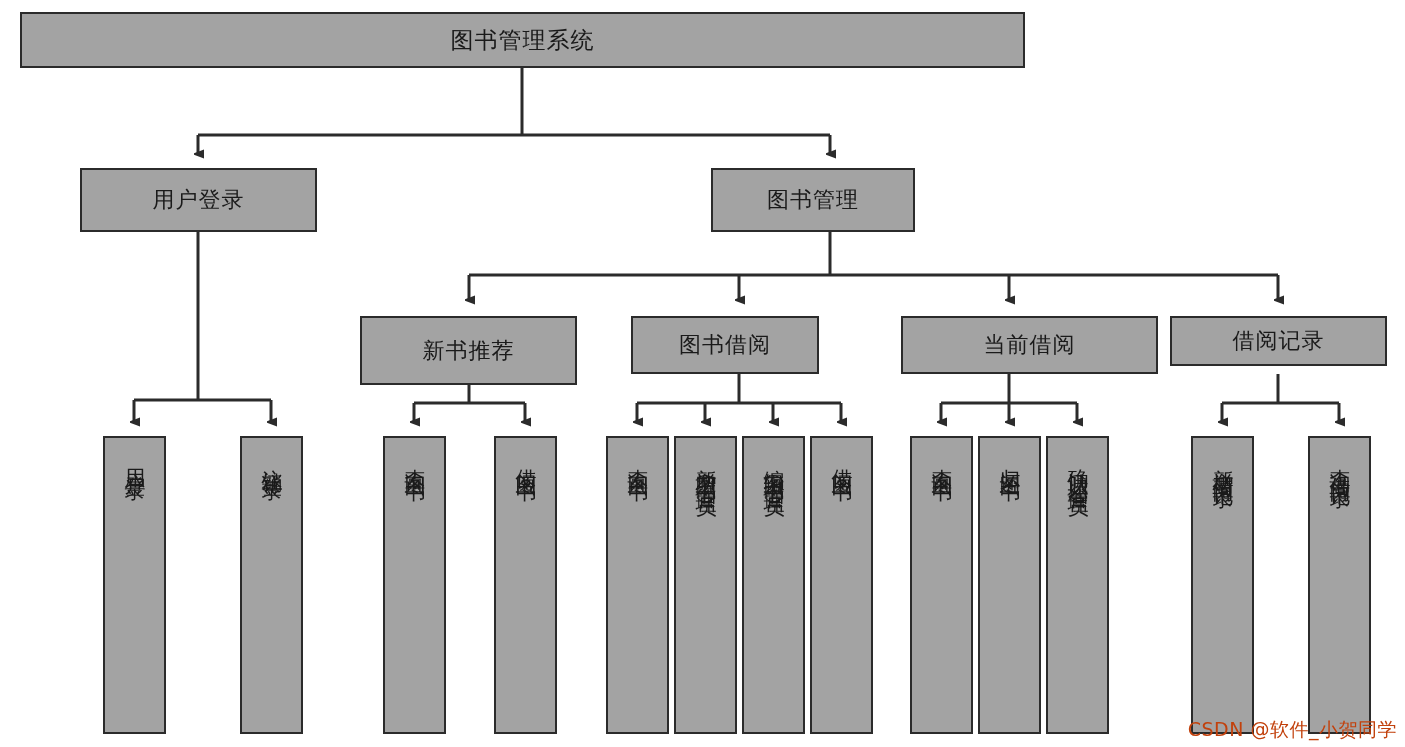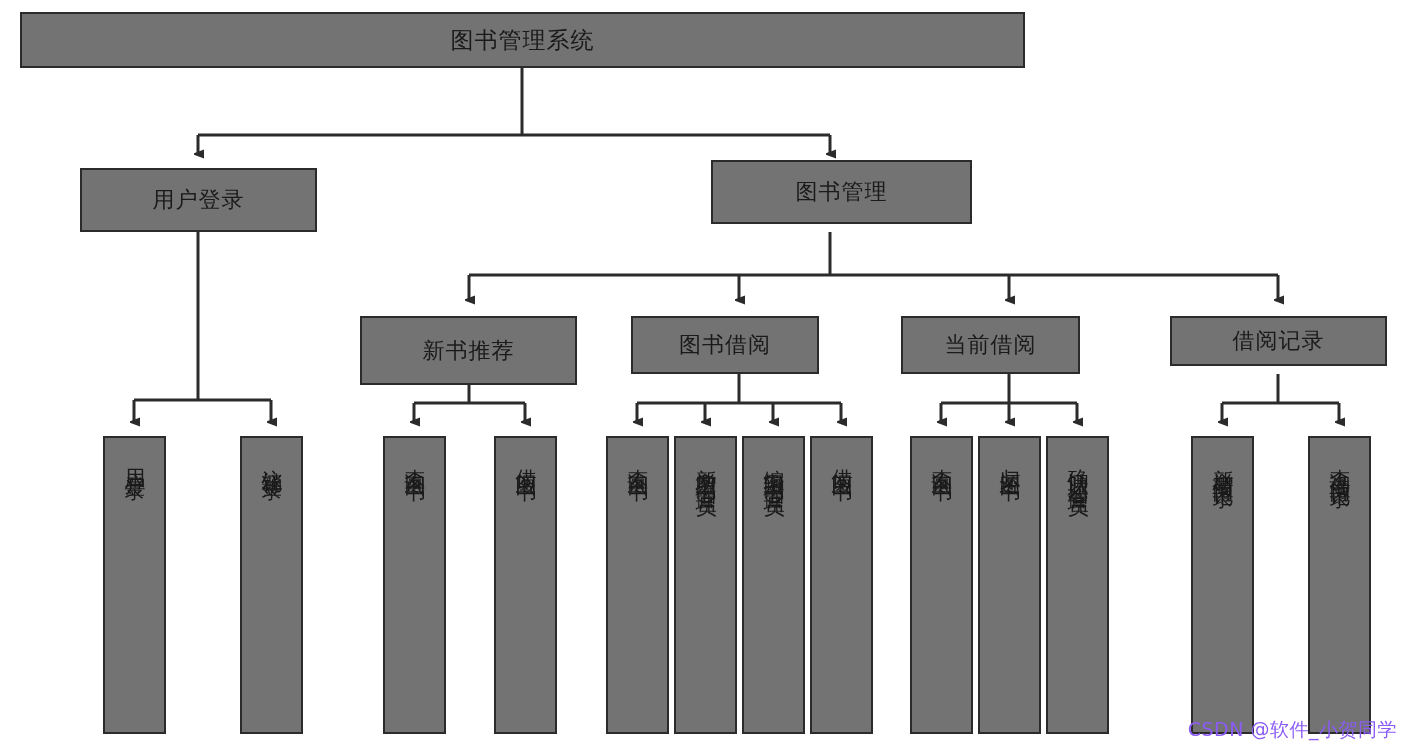--- a/index.html
+++ b/index.html
@@ -23,21 +23,21 @@
     position: absolute;
     left: 0;
     top: 0;
     width: 1405px;
     height: 747px;
     pointer-events: none;
   }
   .node {
     position: absolute;
     box-sizing: border-box;
-    background: #737373;
+    background: #a3a3a3;
     border: 2.5px solid #2b2b2b;
     display: flex;
     align-items: center;
     justify-content: center;
     z-index: 2;
   }
   .node .label {
     font-size: 22px;
     line-height: 1.15;
     letter-spacing: 1px;
@@ -57,21 +57,21 @@
     letter-spacing: 4px;
     line-height: 1.1;
     white-space: normal;
     max-height: 268px;
   }
   #watermark {
     position: absolute;
     right: 8px;
     bottom: 4px;
     font-size: 19px;
-    color: #8b5cf6;
+    color: #c2410c;
     letter-spacing: 0.5px;
     white-space: nowrap;
     z-index: 5;
     pointer-events: none;
   }
 </style>
 </head>
 <body>
 
 <div id="canvas">
@@ -127,33 +127,33 @@
   </svg>
 
   <div class="node root" style="left:20px; top:12px; width:1005px; height:56px;">
     <span class="label">图书管理系统</span>
   </div>
 
   <div class="node" style="left:80px; top:168px; width:237px; height:64px;">
     <span class="label">用户登录</span>
   </div>
 
-  <div class="node" style="left:711px; top:160px; width:261px; height:64px;">
+  <div class="node" style="left:711px; top:168px; width:204px; height:64px;">
     <span class="label">图书管理</span>
   </div>
 
   <div class="node" style="left:360px; top:316px; width:217px; height:69px;">
     <span class="label">新书推荐</span>
   </div>
 
   <div class="node" style="left:631px; top:316px; width:188px; height:58px;">
     <span class="label">图书借阅</span>
   </div>
 
-  <div class="node" style="left:901px; top:316px; width:179px; height:58px;">
+  <div class="node" style="left:901px; top:316px; width:257px; height:58px;">
     <span class="label">当前借阅</span>
   </div>
 
   <div class="node" style="left:1170px; top:316px; width:217px; height:50px;">
     <span class="label">借阅记录</span>
   </div>
 
   <div class="node leaf" style="left:103px; top:436px; width:63px; height:298px;">
     <span class="label">用户登录</span>
   </div>

